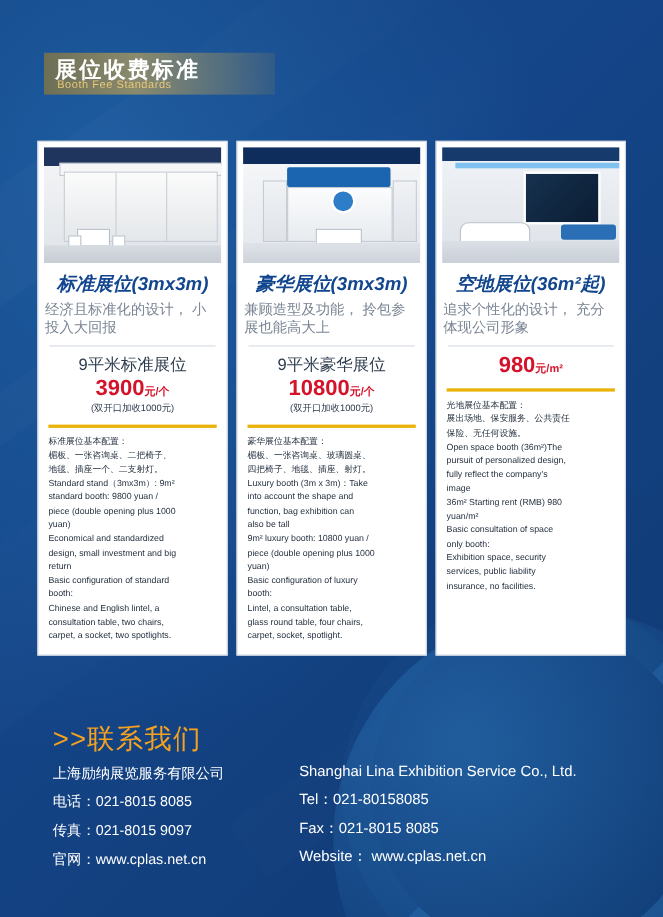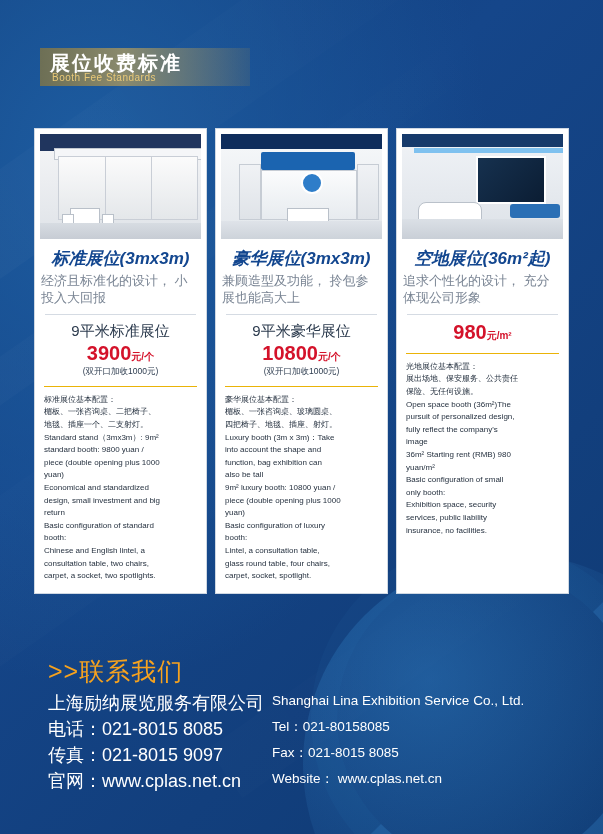--- a/index.html
+++ b/index.html
@@ -243,21 +243,21 @@
     font-size: 10px;
     font-weight: bold;
   }
   .price-note {
     margin-top: 2px;
     font-size: 8.5px;
     color: #2b3a4d;
   }
   .desc {
     margin: 8px 9px 10px 9px;
-    border-top: 1px solid #eab308;
+    border-top: 3px solid #eab308;
     padding-top: 7px;
     font-size: 8px;
     line-height: 1.45;
     color: #1f2b3a;
     flex: 1;
   }
   .desc p { margin: 0 0 1px 0; }
 
   
   .contact-title {
@@ -267,21 +267,21 @@
     font-size: 25px;
     font-weight: normal;
     color: #f6a21e;
     letter-spacing: 1px;
   }
   .contact-cn {
     position: absolute;
     left: 48px;
     top: 690px;
     color: #ffffff;
-    font-size: 18px;
+    font-size: 13px;
     line-height: 26px;
   }
   .contact-en {
     position: absolute;
     left: 272px;
     top: 688px;
     color: #ffffff;
     font-size: 13.5px;
     line-height: 26px;
   }
@@ -402,21 +402,21 @@
       <div class="desc">
         <p>光地展位基本配置：</p>
         <p>展出场地、保安服务、公共责任</p>
         <p>保险、无任何设施。</p>
         <p>Open space booth (36m²)The</p>
         <p>pursuit of personalized design,</p>
         <p>fully reflect the company's</p>
         <p>image</p>
         <p>36m² Starting rent (RMB) 980</p>
         <p>yuan/m²</p>
-        <p>Basic configuration of small</p>
+        <p>Basic consultation of space</p>
         <p>only booth:</p>
         <p>Exhibition space, security</p>
         <p>services, public liability</p>
         <p>insurance, no facilities.</p>
       </div>
     </div>
 
   </div>
 
   <div class="contact-title">&gt;&gt;联系我们</div>

